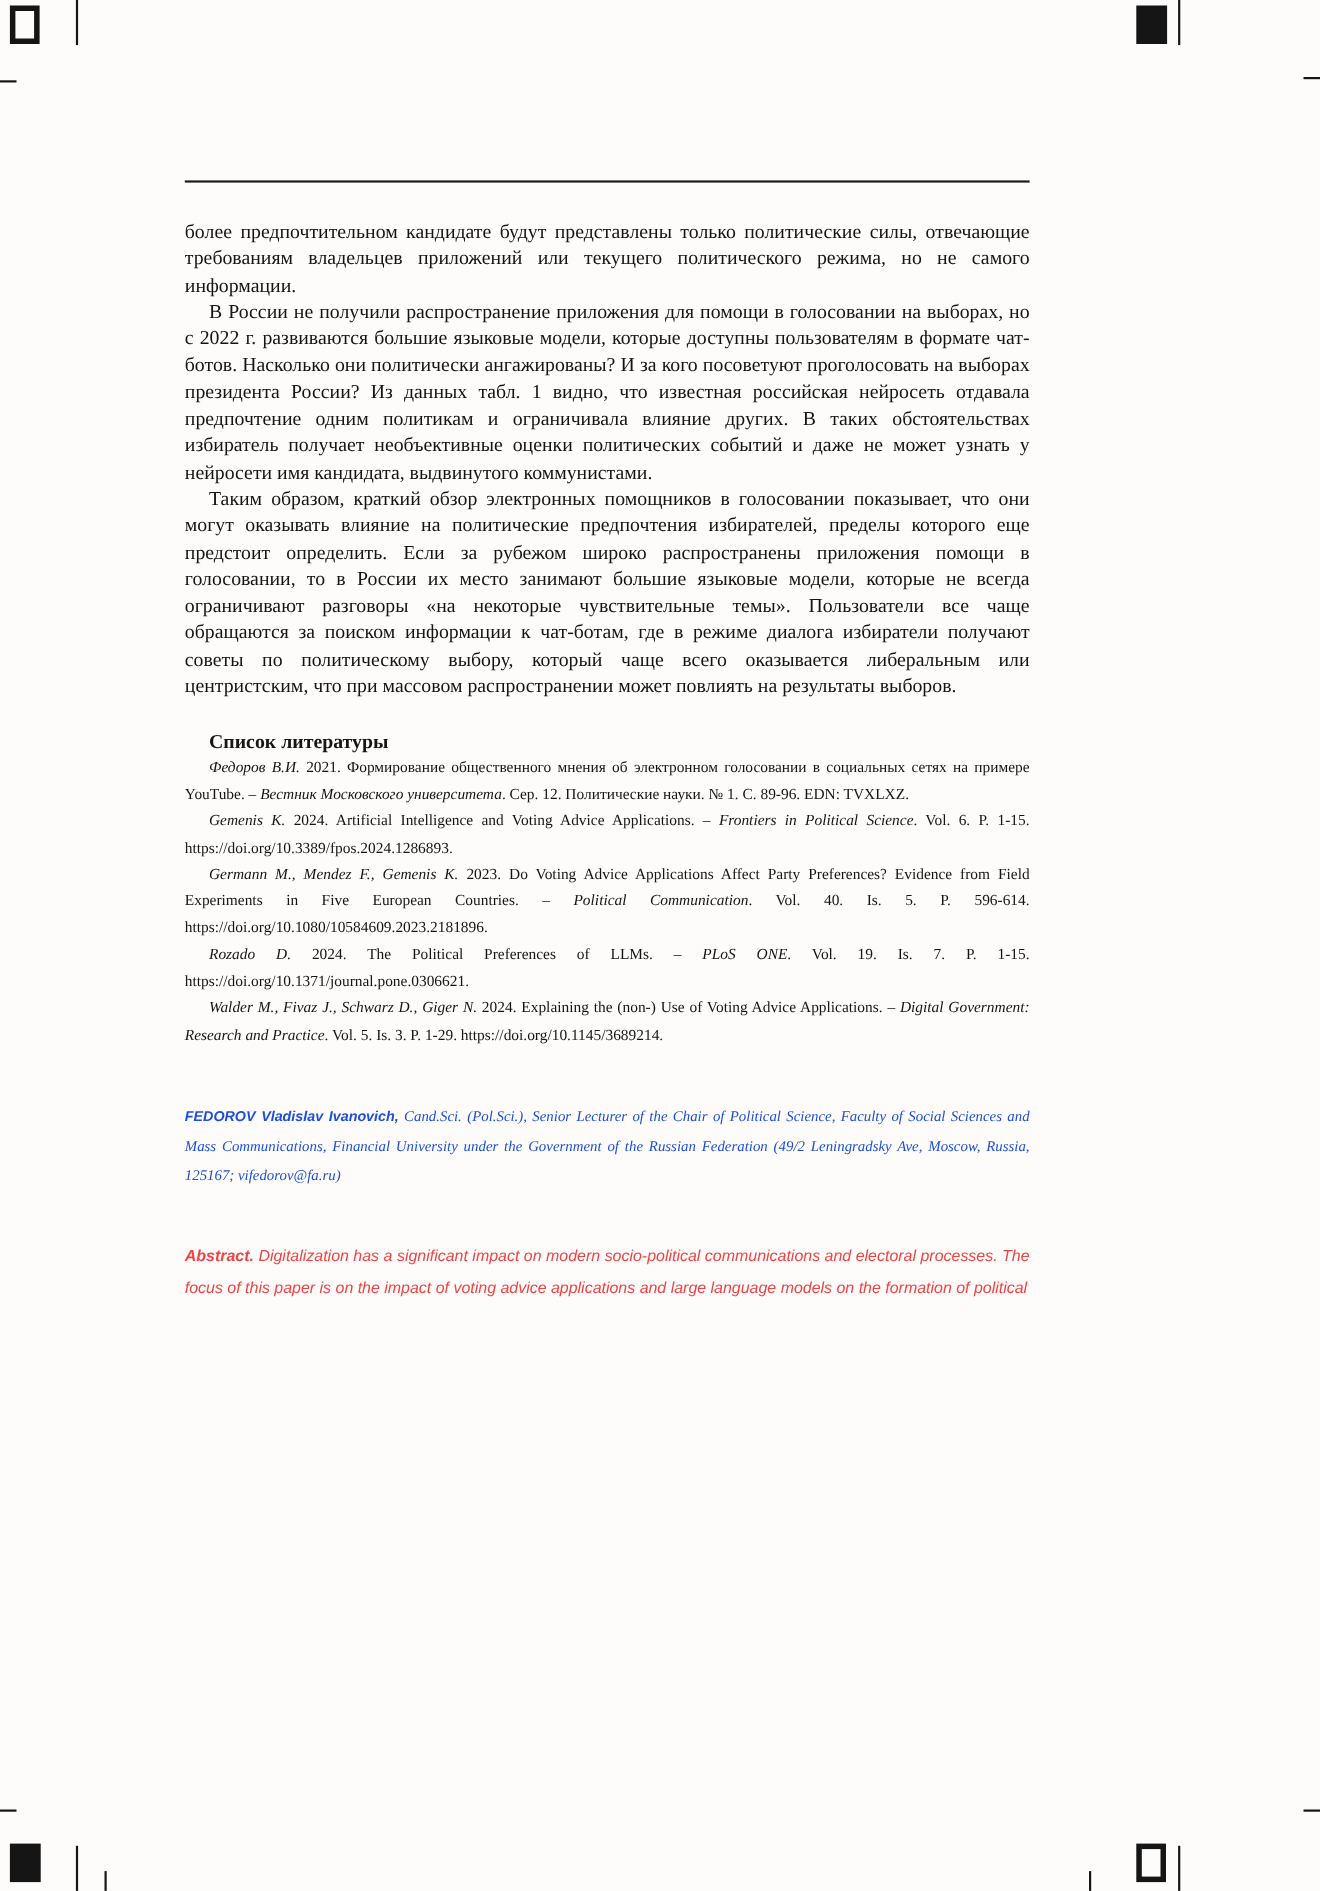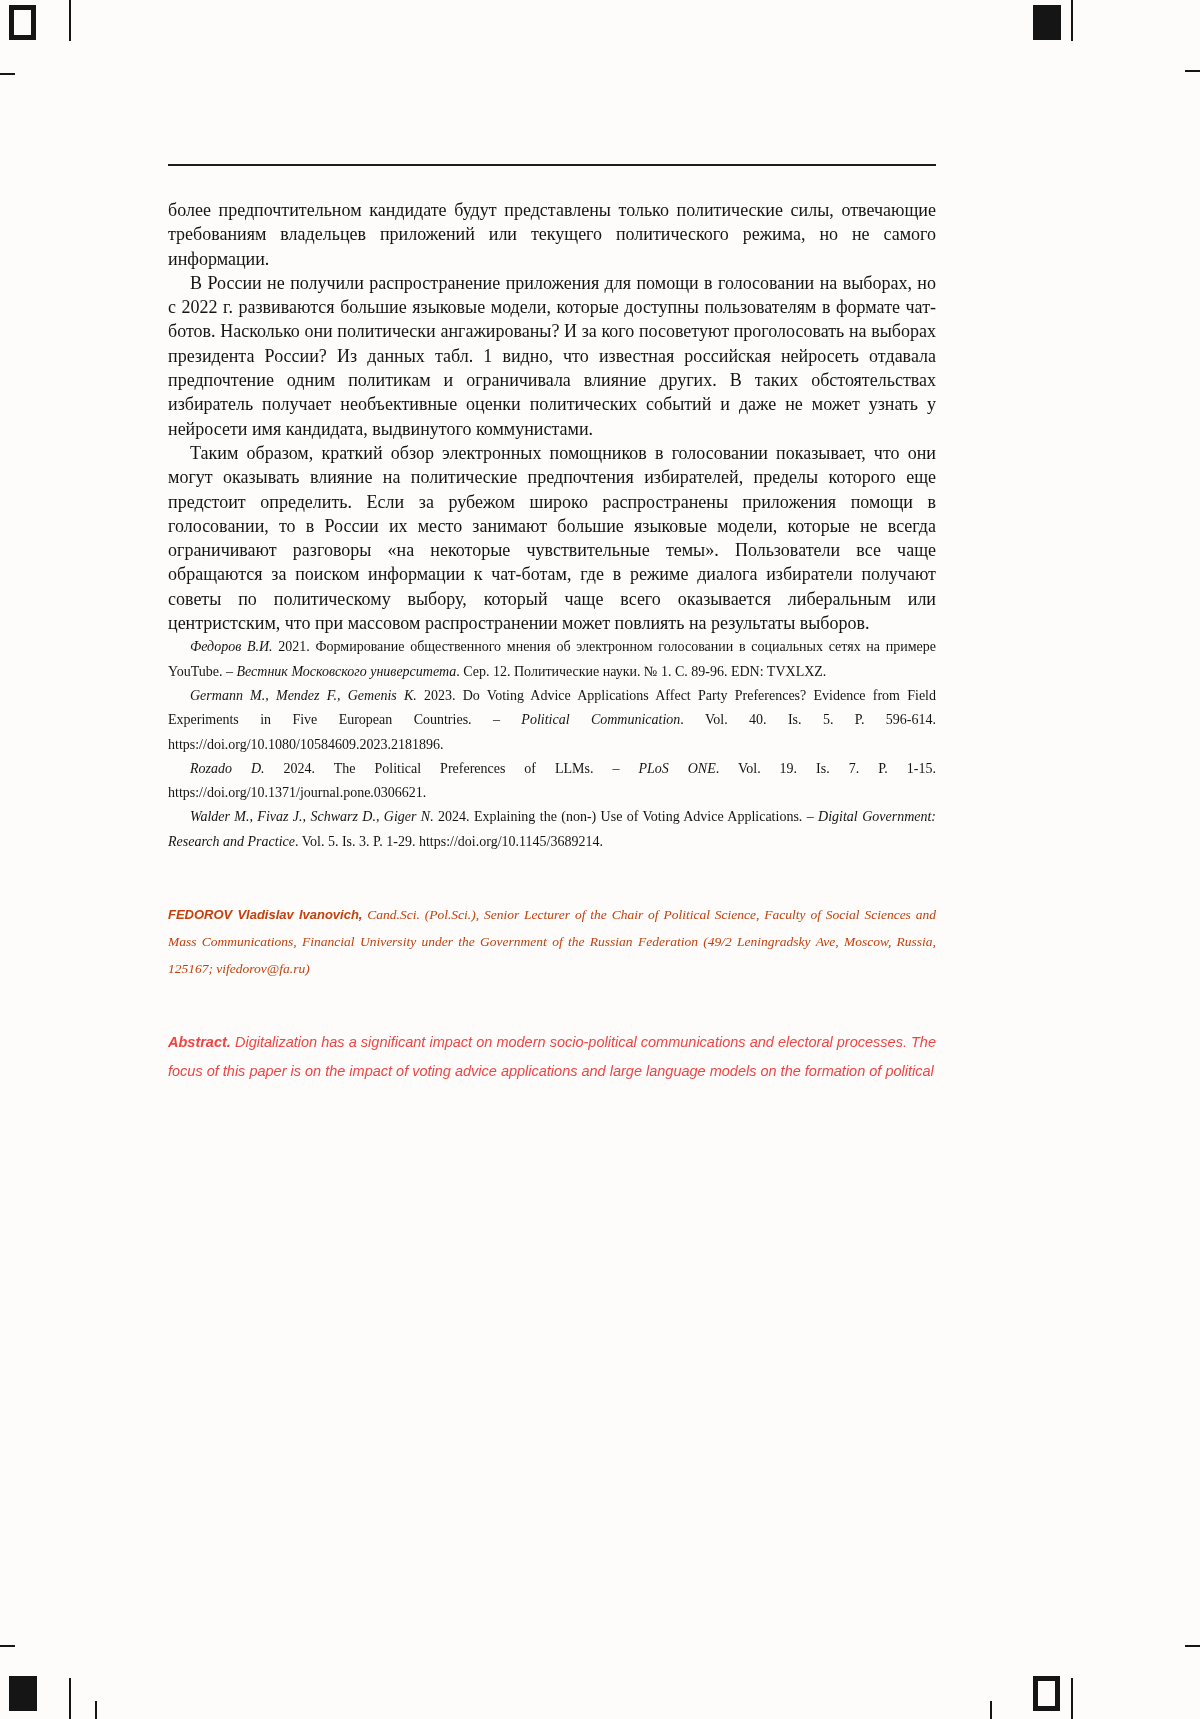--- a/index.html
+++ b/index.html
@@ -60,21 +60,21 @@
   }
   .ref {
     font-size:14px; line-height:24.3px; text-align:justify;
     text-indent:22px; color:#141414;
   }
   .it { font-style:italic; }
 
   .author-info {
     margin-top:47px;
     font-size:13.5px; line-height:27px; text-align:justify;
-    font-style:italic; color:#c2410c;
+    font-style:italic; color:#1d4ed8;
   }
   .author-name {
     font-family:"Liberation Sans", sans-serif;
     font-weight:bold; font-style:italic; font-size:13px;
   }
 
   .title-en {
     margin-top:35px;
     font-family:"Liberation Sans", sans-serif;
     font-weight:700; font-size:30px; line-height:36px;
@@ -110,23 +110,25 @@
   <div class="mark m-r-dash-b"></div>
 
   <div class="header-rule"></div>
 
   <main class="content">
 
     <p class="body-par no-indent">более предпочтительном кандидате будут представлены только политические силы, отвечающие требованиям владельцев приложений или текущего политического режима, но не самого информации.</p>
     <p class="body-par">В России не получили распространение приложения для помощи в голосовании на выборах, но с 2022 г. развиваются большие языковые модели, которые доступны пользователям в формате чат-ботов. Насколько они политически ангажированы? И за кого посоветуют проголосовать на выборах президента России? Из данных табл. 1 видно, что известная российская нейросеть отдавала предпочтение одним политикам и ограничивала влияние других. В таких обстоятельствах избиратель получает необъективные оценки политических событий и даже не может узнать у нейросети имя кандидата, выдвинутого коммунистами.</p>
     <p class="body-par">Таким образом, краткий обзор электронных помощников в голосовании показывает, что они могут оказывать влияние на политические предпочтения избирателей, пределы которого еще предстоит определить. Если за рубежом широко распространены приложения помощи в голосовании, то в России их место занимают большие языковые модели, которые не всегда ограничивают разговоры «на некоторые чувствительные темы». Пользователи все чаще обращаются за поиском информации к чат-ботам, где в режиме диалога избиратели получают советы по политическому выбору, который чаще всего оказывается либеральным или центристским, что при массовом распространении может повлиять на результаты выборов.</p>
 
+    <p class="ref-heading">Список литературы</p>
 
     <p class="ref"><span class="it">Федоров В.И.</span><span> 2021. Формирование общественного мнения об электронном голосовании в социальных сетях на примере YouTube. – </span><span class="it">Вестник Московского университета</span><span>. Сер. 12. Политические науки. № 1. С. 89-96. EDN: TVXLXZ.</span></p>
 
+    <p class="ref"><span class="it">Gemenis K.</span><span> 2024. Artificial Intelligence and Voting Advice Applications. – </span><span class="it">Frontiers in Political Science</span><span>. Vol. 6. P. 1-15. https://doi.org/10.3389/fpos.2024.1286893.</span></p>
 
     <p class="ref"><span class="it">Germann M., Mendez F., Gemenis K.</span><span> 2023. Do Voting Advice Applications Affect Party Preferences? Evidence from Field Experiments in Five European Countries. – </span><span class="it">Political Communication</span><span>. Vol. 40. Is. 5. P. 596-614. https://doi.org/10.1080/10584609.2023.2181896.</span></p>
 
     <p class="ref"><span class="it">Rozado D.</span><span> 2024. The Political Preferences of LLMs. – </span><span class="it">PLoS ONE</span><span>. Vol. 19. Is. 7. P. 1-15. https://doi.org/10.1371/journal.pone.0306621.</span></p>
 
     <p class="ref"><span class="it">Walder M., Fivaz J., Schwarz D., Giger N.</span><span> 2024. Explaining the (non-) Use of Voting Advice Applications. – </span><span class="it">Digital Government: Research and Practice</span><span>. Vol. 5. Is. 3. P. 1-29. https://doi.org/10.1145/3689214.</span></p>
 
     <p class="author-info"><span class="author-name">FEDOROV Vladislav Ivanovich,</span><span class="it"> Cand.Sci. (Pol.Sci.), Senior Lecturer of the Chair of Political Science, Faculty of Social Sciences and Mass Communications, Financial University under the Government of the Russian Federation (49/2 Leningradsky Ave, Moscow, Russia, 125167; vifedorov@fa.ru)</span></p>
 
 

